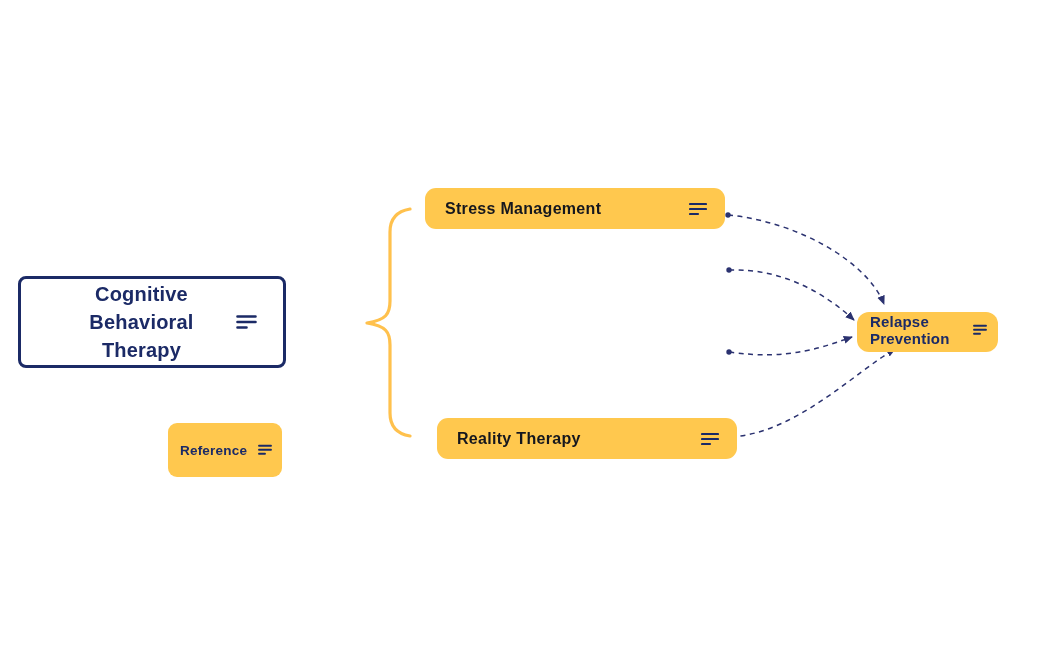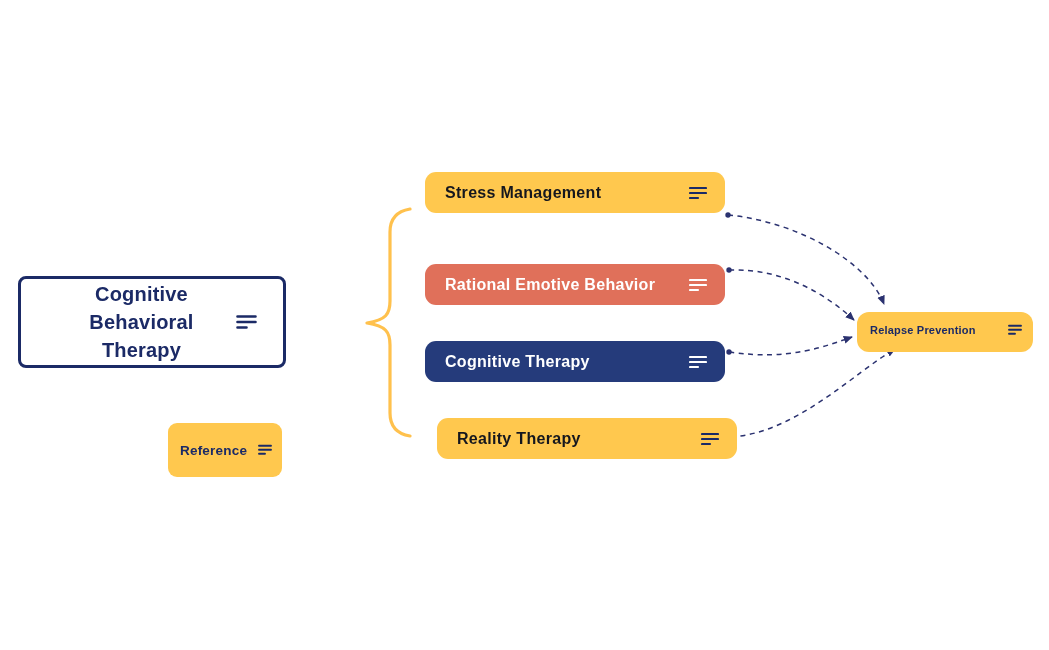--- a/index.html
+++ b/index.html
@@ -26,30 +26,30 @@
   .node-root .lbl{
     color:var(--ink);font-size:20px;font-weight:700;line-height:1.4;
     text-align:center;letter-spacing:.2px;max-width:242px;
   }
   .node-root .notes{color:var(--ink);margin-left:4px;}
   .node-child{
     left:425px;width:300px;height:41px;border-radius:11px;
     padding:0 18px 0 20px;font-size:16px;font-weight:600;letter-spacing:.3px;
   }
   .node-child .lbl{line-height:1;}
-  .child-0{top:172px;background:var(--yellow);color:var(--text_dark);}
+  .child-0{top:188px;background:var(--yellow);color:var(--text_dark);}
   .child-1{top:264px;background:var(--red);color:var(--text_light);}
   .child-2{top:341px;background:var(--navy);color:var(--text_light);}
   .child-3{top:418px;background:var(--yellow);color:var(--text_dark);margin-left:12px;}
   .child-0 .notes,.child-3 .notes{color:var(--ink);}
   .child-1 .notes,.child-2 .notes{color:var(--text_light);}
   .node-floating{
-    left:857px;top:312px;width:176px;height:40px;border-radius:12px;
+    left:857px;top:312px;width:141px;height:40px;border-radius:12px;
     background:var(--yellow);color:var(--ink);
-    padding:0 11px 4px 13px;font-size:11px;font-weight:700;letter-spacing:.2px;
+    padding:0 11px 4px 13px;font-size:15px;font-weight:700;letter-spacing:.2px;
   }
   .node-floating .notes{color:var(--ink);}
   .node-reference{
     left:168px;top:423px;width:114px;height:54px;border-radius:9px;
     background:var(--yellow);color:var(--ink);
     padding:0 10px 0 12px;font-size:13.5px;font-weight:700;letter-spacing:.2px;
   }
   .node-reference .notes{color:var(--ink);}
 </style>
 </head>
@@ -86,33 +86,21 @@
     </svg>
   </div>
 
   <div class="node node-child child-0">
     <span class="lbl">Stress Management</span>
     <svg class="notes" width="18" height="14" viewBox="0 0 18 14">
       <path d="M1 2h16M1 7h16M1 12h8" stroke="currentColor" stroke-width="2.2" stroke-linecap="round" fill="none"></path>
     </svg>
   </div>
 
-  <div class="node node-child child-1">
-    <span class="lbl">Rational Emotive Behavior</span>
-    <svg class="notes" width="18" height="14" viewBox="0 0 18 14">
-      <path d="M1 2h16M1 7h16M1 12h8" stroke="currentColor" stroke-width="2.2" stroke-linecap="round" fill="none"></path>
-    </svg>
-  </div>
 
-  <div class="node node-child child-2">
-    <span class="lbl">Cognitive Therapy</span>
-    <svg class="notes" width="18" height="14" viewBox="0 0 18 14">
-      <path d="M1 2h16M1 7h16M1 12h8" stroke="currentColor" stroke-width="2.2" stroke-linecap="round" fill="none"></path>
-    </svg>
-  </div>
 
   <div class="node node-child child-3">
     <span class="lbl">Reality Therapy</span>
     <svg class="notes" width="18" height="14" viewBox="0 0 18 14">
       <path d="M1 2h16M1 7h16M1 12h8" stroke="currentColor" stroke-width="2.2" stroke-linecap="round" fill="none"></path>
     </svg>
   </div>
 
   <div class="node node-floating">
     <span class="lbl">Relapse Prevention</span>

